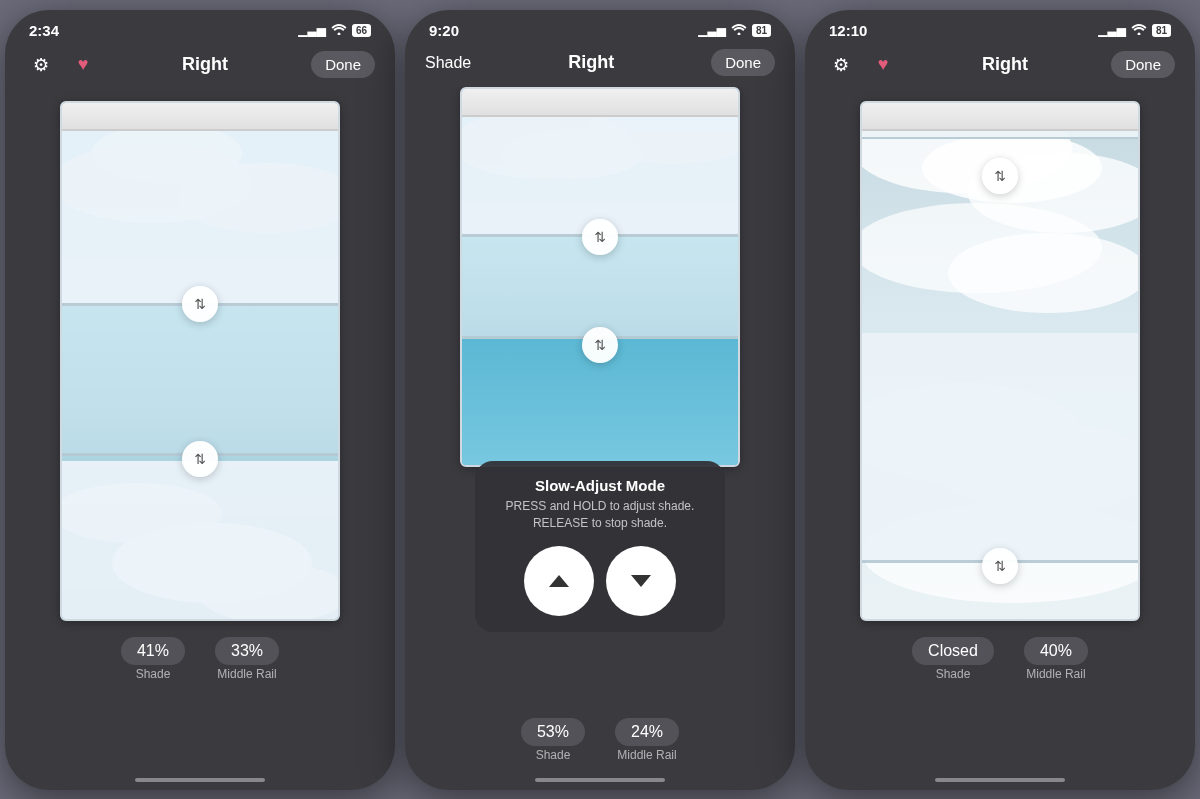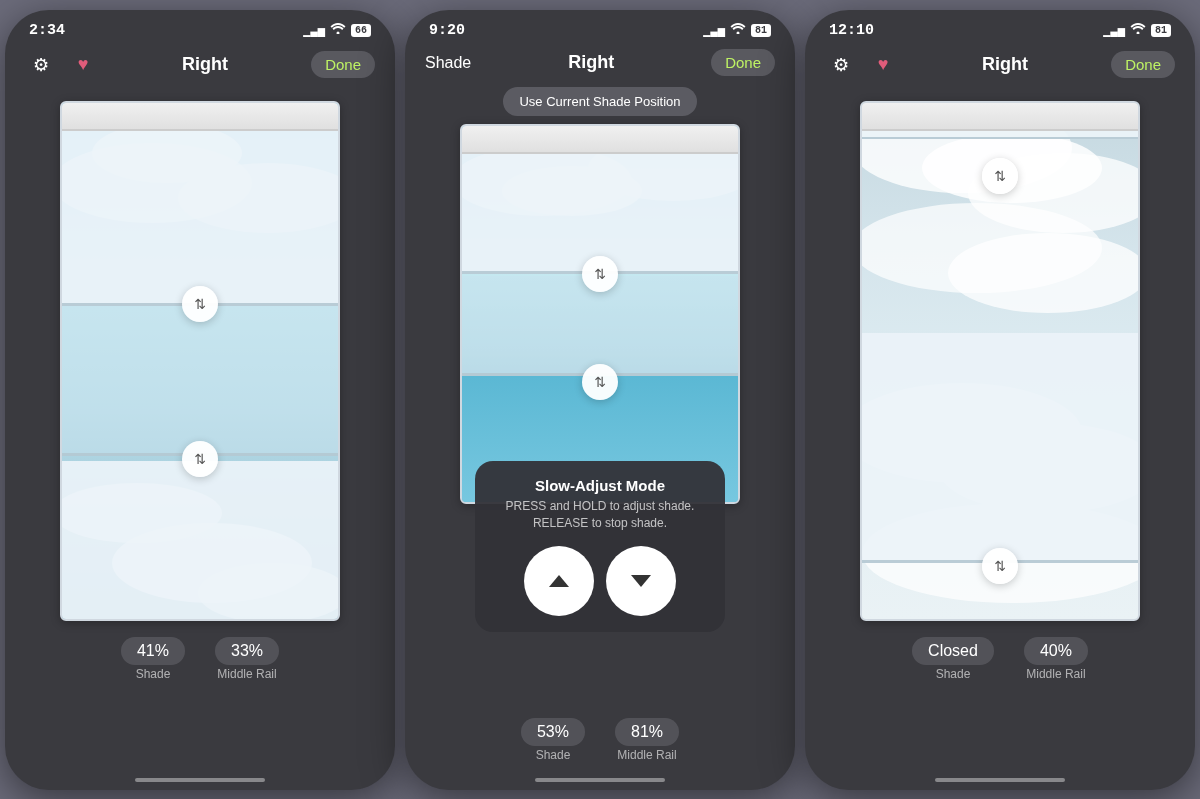--- a/index.html
+++ b/index.html
@@ -25,21 +25,20 @@
       flex-direction: column;
       box-shadow: 0 10px 40px rgba(0,0,0,0.5);
     }
 
     
     .status-bar {
       display: flex;
       justify-content: space-between;
       padding: 12px 24px 4px;
       flex-shrink: 0;
-      font-family: Liberation Mono, monospace;
     }
     .status-time {
       font-size: 15px;
       font-weight: 600;
       color: #fff;
     }
     .status-icons {
       display: flex;
       align-items: center;
       gap: 5px;
@@ -63,21 +62,21 @@
       padding: 6px 20px 10px;
       flex-shrink: 0;
     }
     .nav-title {
       font-size: 18px;
       font-weight: 600;
       color: #fff;
     }
     .nav-btn {
       background: rgba(120,120,128,0.5);
-      color: #bef264;
+      color: #ffffff;
       border: none;
       border-radius: 14px;
       padding: 5px 14px;
       font-size: 15px;
       cursor: pointer;
     }
     .nav-icon {
       width: 32px;
       height: 32px;
       display: flex;
@@ -350,21 +349,20 @@
   </div>
 
   <div class="nav-bar">
     <button class="nav-cancel">Shade</button>
     <span class="nav-title">Right</span>
     <button class="nav-btn">Done</button>
   </div>
 
   <div class="phone-content">
 
-    <button class="use-current-btn">Use Current Shade Position</button>
 
     <div class="shade-window" style="height:380px;margin-top:0;">
 
       <div class="sky-bg"></div>
 
       <div style="position:absolute;top:20px;left:-10px;width:180px;height:70px;background:rgba(255,255,255,0.7);border-radius:50%;z-index:1;"></div>
       <div style="position:absolute;top:40px;left:40px;width:140px;height:50px;background:rgba(255,255,255,0.75);border-radius:50%;z-index:1;"></div>
       <div style="position:absolute;top:10px;right:-20px;width:170px;height:65px;background:rgba(255,255,255,0.65);border-radius:50%;z-index:1;"></div>
       <div style="position:absolute;top:250px;left:0;right:0;height:130px;background:linear-gradient(180deg,#5bb8d4 0%,#78c8e0 100%);z-index:1;"></div>
 
@@ -396,21 +394,21 @@
         </div>
       </div>
     </div>
 
     <div class="shade-stats" style="margin-top:auto;">
       <div class="stat-item">
         <span class="stat-value">53%</span>
         <span class="stat-label">Shade</span>
       </div>
       <div class="stat-item">
-        <span class="stat-value">81%</span>
+        <span class="stat-value">24%</span>
         <span class="stat-label">Middle Rail</span>
       </div>
     </div>
   </div>
 
   <div class="home-indicator"></div>
 </div>
 
 <div class="phone-frame">
 

